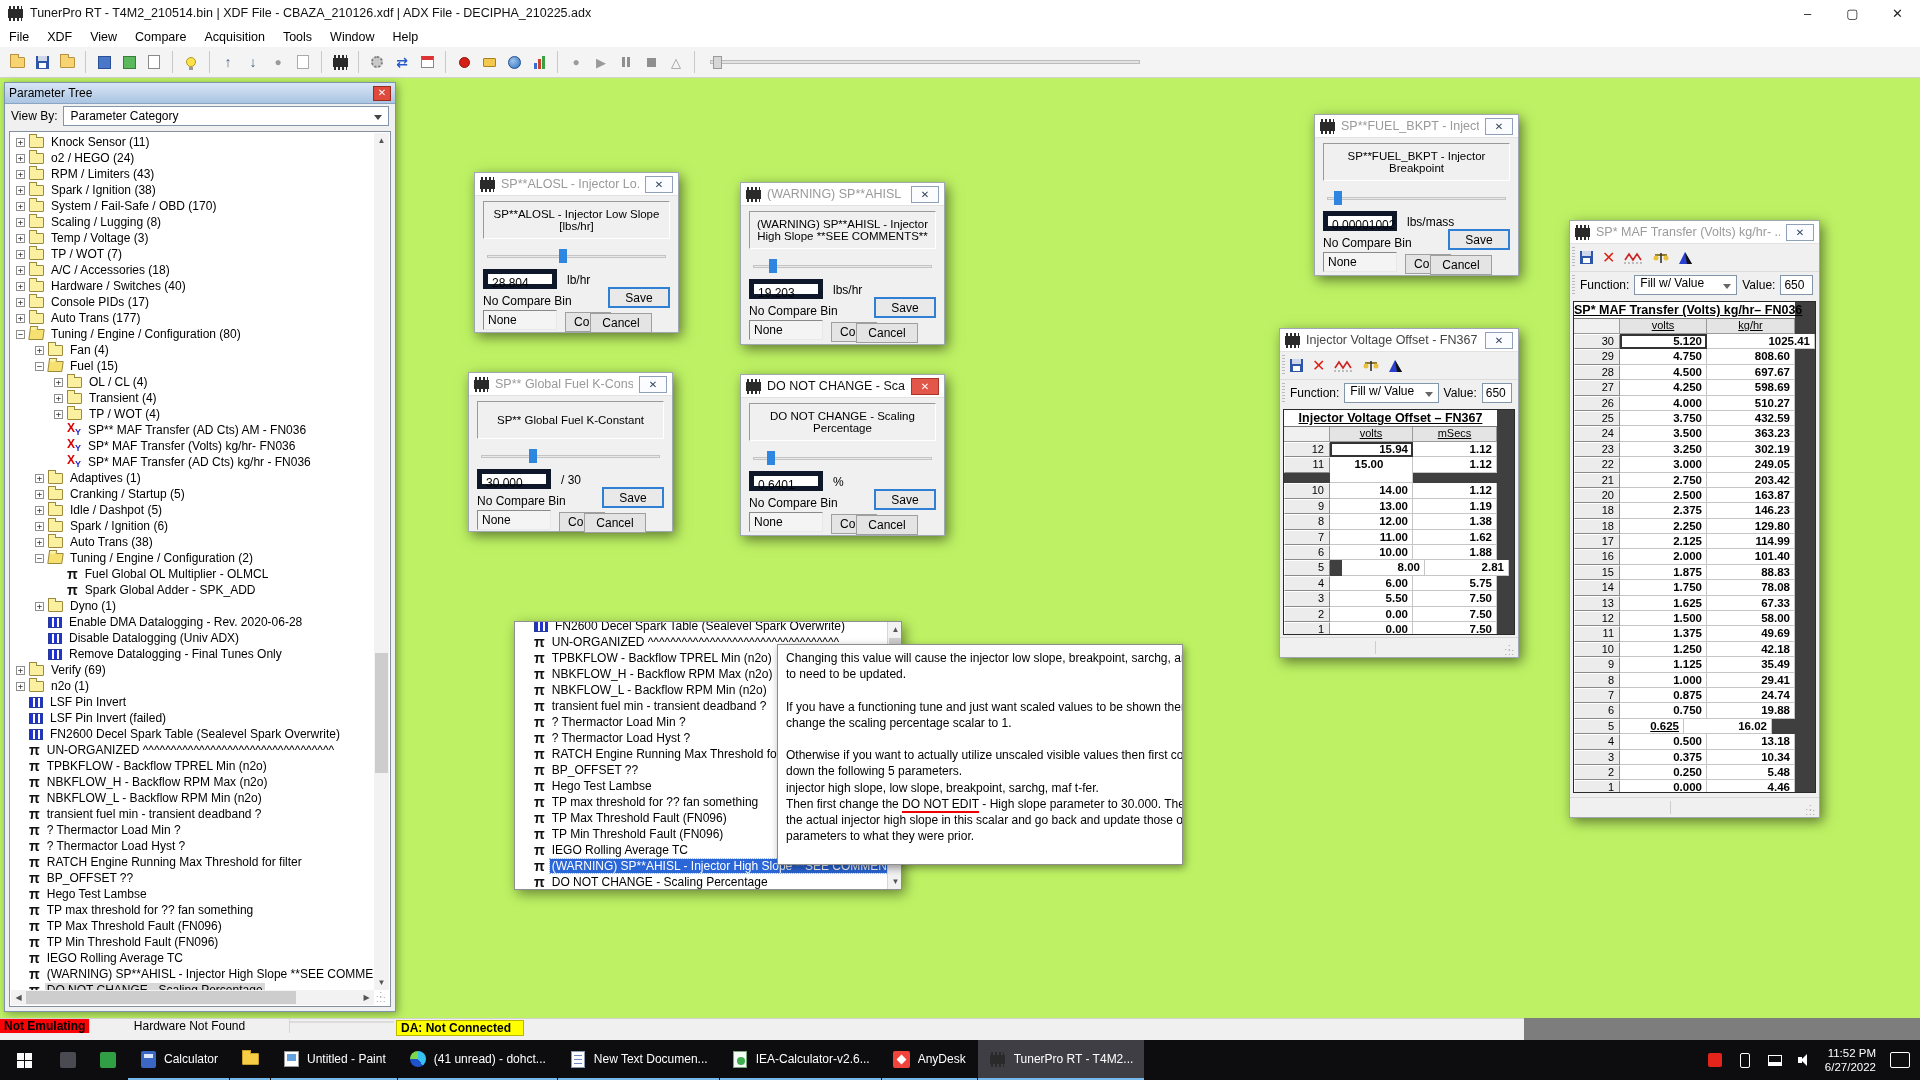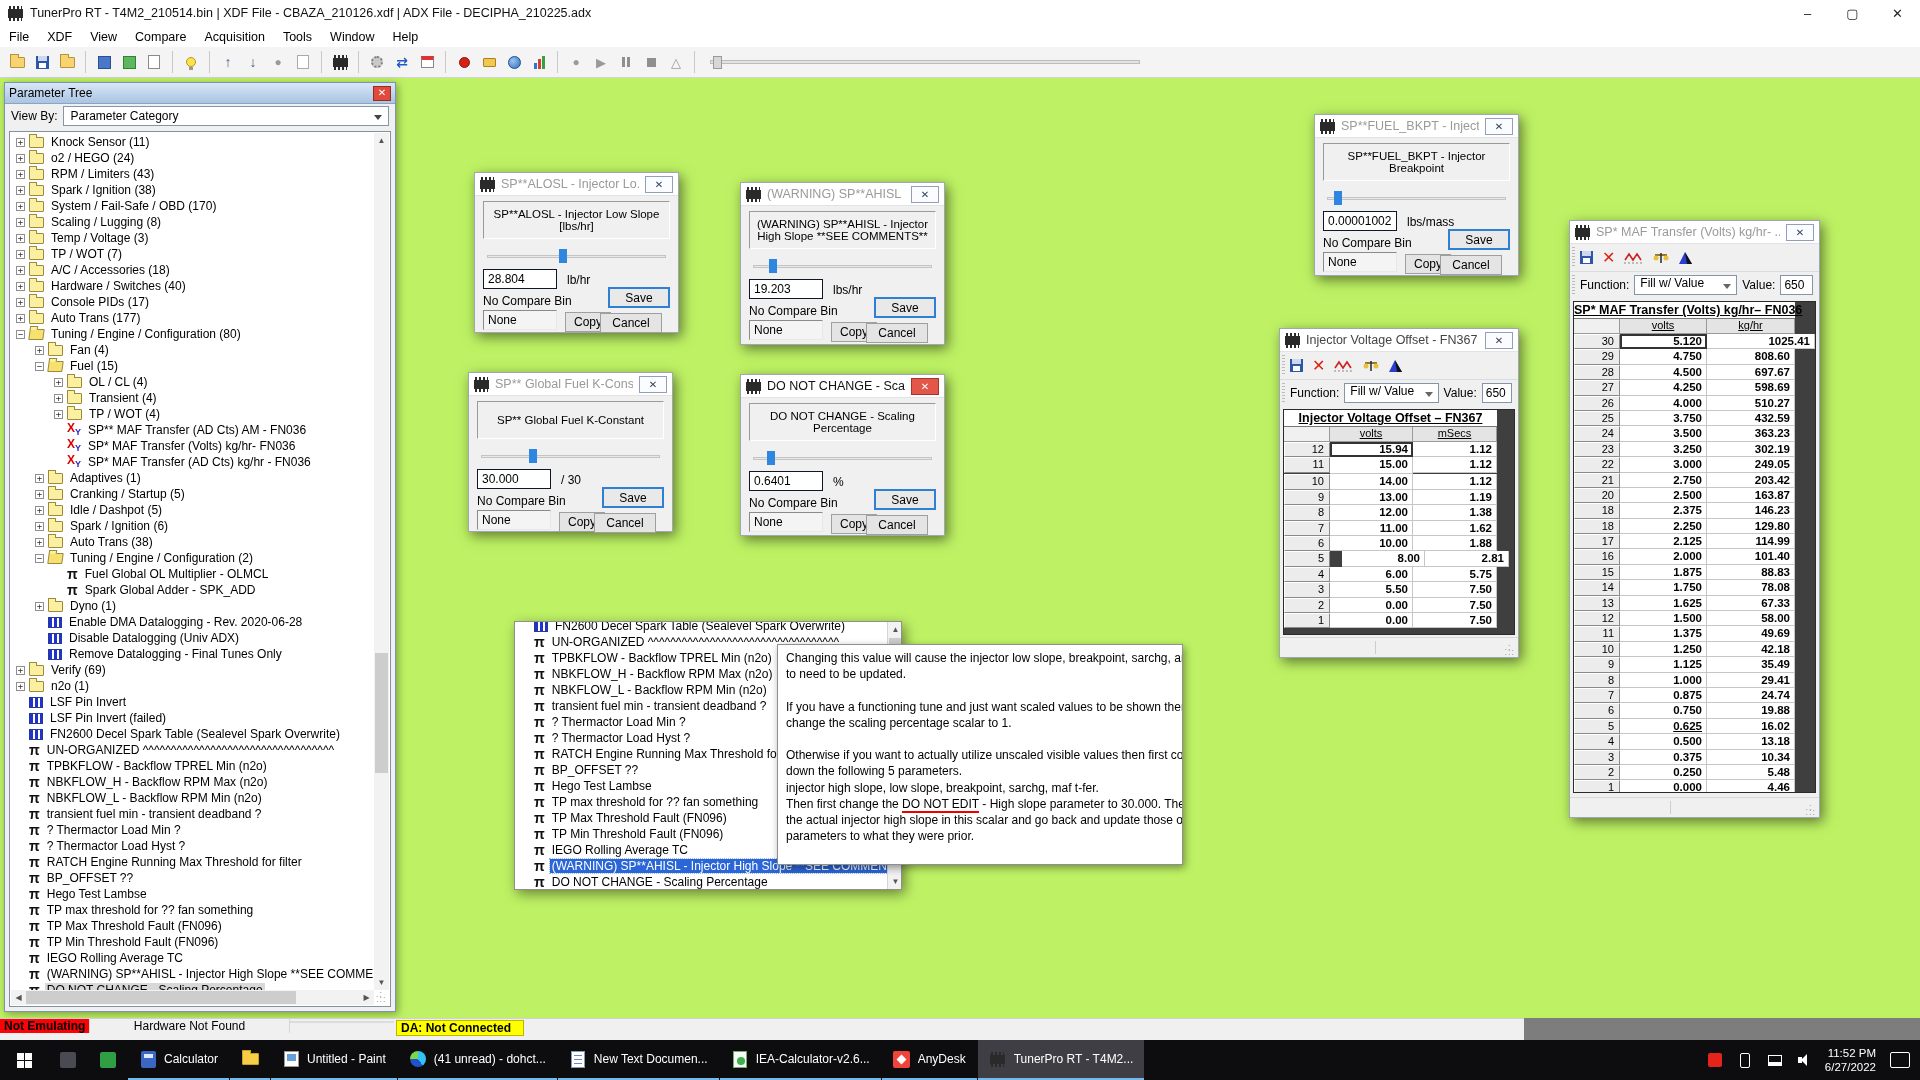--- a/index.html
+++ b/index.html
@@ -108,29 +108,29 @@
   .chip::before { top:-3px; } .chip::after { bottom:-3px; }
 
   
   .descbox { margin:5px 8px 4px 8px; min-height:38px; border:1px solid; border-color:#9a9a9a #fff #fff #9a9a9a;
     display:flex; align-items:center; justify-content:center; text-align:center; padding:3px 6px; font-size:11.5px; }
   .sliderrow { position:relative; margin:10px 12px 0 12px; height:14px; }
   .slidertrack { position:absolute; left:0; right:0; top:6px; height:3px; background:#e8e8e8; border:1px solid #c4c4c4; }
   .sliderthumb { position:absolute; top:0; width:8px; height:14px; background:#2e86e0; }
   .dlg-grid { position:relative; height:72px; margin-top:6px; }
   .d-input { position:absolute; left:8px; top:0; width:74px; height:20px; background:#fff;
-    border:1px solid #0f172a; font-size:12px; padding:2px 4px; }
+    border:5px solid #0f172a; font-size:12px; padding:2px 4px; }
   .d-unit { position:absolute; left:92px; top:4px; font-size:12px; }
   .d-nocomp { position:absolute; left:8px; top:25px; font-size:12px; }
   .d-none { position:absolute; left:8px; top:41px; width:74px; height:20px; background:#f4f4f4;
     border:1px solid; border-color:#8a8a8a #e8e8e8 #e8e8e8 #8a8a8a; font-size:12px; padding:2px 4px; }
   .d-copy { position:absolute; left:90px; top:43px; width:46px; height:20px; }
   .btn { background:#e4e4e4; border:1px solid #9f9f9f; font-size:12px; display:flex; align-items:center; justify-content:center; }
   .d-save { position:absolute; right:8px; top:18px; width:62px; height:21px; border:2px solid #2f80d4; background:#e9e9e9; }
-  .d-cancel { position:absolute; right:16px; top:44px; width:62px; height:20px; }
+  .d-cancel { position:absolute; right:26px; top:44px; width:62px; height:20px; }
 
   
   .twtool { height:28px; display:flex; align-items:center; gap:9px; padding:0 8px 0 10px;
     border-bottom:1px solid #dcdcdc; position:relative; }
   .twgrip { position:absolute; left:2px; top:3px; bottom:3px; width:3px;
     background:repeating-linear-gradient(#bbb 0 1px,transparent 1px 3px); }
   .twfunc { height:26px; display:flex; align-items:center; gap:5px; padding:0 6px 0 10px; font-size:12px; position:relative; }
   .func-dd { width:108px; height:20px; background:#fff; border:1px solid #8296ab; display:flex;
     align-items:flex-start; padding:0 5px; position:relative; }
   .func-dd .chev { position:absolute; right:5px; top:8px; width:0; height:0;
@@ -784,21 +784,21 @@
             <div style="width: 84px;">mSecs</div>
           </div>
         <div id="fn367-rows">
             <div class="grow">
               <span class="gnum" style="width: 46px; line-height: 13.4px; height: 15.4px;">12</span>
               <span class="gcell selcell" style="width: 83px; line-height: 14.4px; height: 15.4px;">15.94</span>
               <span class="gcell" style="width: 84px; line-height: 14.4px; height: 15.4px;">1.12</span>
             </div>
             <div class="grow">
               <span class="gnum" style="width: 46px; line-height: 13.4px; height: 15.4px;">11</span>
-              <span class="gcell" style="width: 83px; line-height: 14.4px; height: 17px;">15.00</span>
+              <span class="gcell" style="width: 83px; line-height: 14.4px; height: 26px; text-align: center;">15.00</span>
               <span class="gcell" style="width: 84px; line-height: 14.4px; height: 15.4px;">1.12</span>
             </div>
             <div class="grow">
               <span class="gnum" style="width: 46px; line-height: 13.4px; height: 15.4px;">10</span>
               <span class="gcell" style="width: 83px; line-height: 14.4px; height: 15.4px;">14.00</span>
               <span class="gcell" style="width: 84px; line-height: 14.4px; height: 15.4px;">1.12</span>
             </div>
             <div class="grow">
               <span class="gnum" style="width: 46px; line-height: 13.4px; height: 15.4px;">9</span>
               <span class="gcell" style="width: 83px; line-height: 14.4px; height: 15.4px;">13.00</span>
@@ -1015,21 +1015,21 @@
               <span class="gcell" style="width: 87px; line-height: 14.4px; height: 15.4px;">0.875</span>
               <span class="gcell" style="width: 88px; line-height: 14.4px; height: 15.4px;">24.74</span>
             </div>
             <div class="grow">
               <span class="gnum" style="width: 46px; line-height: 13.4px; height: 15.4px;">6</span>
               <span class="gcell" style="width: 87px; line-height: 14.4px; height: 15.4px;">0.750</span>
               <span class="gcell" style="width: 88px; line-height: 14.4px; height: 15.4px;">19.88</span>
             </div>
             <div class="grow">
               <span class="gnum" style="width: 46px; line-height: 13.4px; height: 15.4px;">5</span>
-              <span class="gcell" style="width: 87px; line-height: 14.4px; height: 15.4px; text-decoration: underline;">0.625</span>
+              <span class="gcell" style="width: 64px; line-height: 14.4px; height: 15.4px; text-decoration: underline;">0.625</span>
               <span class="gcell" style="width: 88px; line-height: 14.4px; height: 15.4px;">16.02</span>
             </div>
             <div class="grow">
               <span class="gnum" style="width: 46px; line-height: 13.4px; height: 15.4px;">4</span>
               <span class="gcell" style="width: 87px; line-height: 14.4px; height: 15.4px;">0.500</span>
               <span class="gcell" style="width: 88px; line-height: 14.4px; height: 15.4px;">13.18</span>
             </div>
             <div class="grow">
               <span class="gnum" style="width: 46px; line-height: 13.4px; height: 15.4px;">3</span>
               <span class="gcell" style="width: 87px; line-height: 14.4px; height: 15.4px;">0.375</span>

